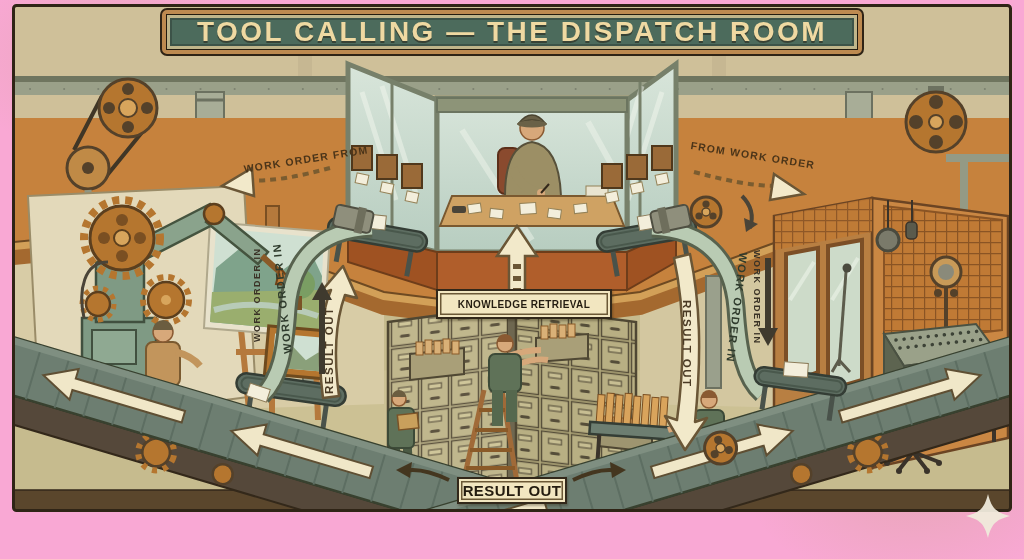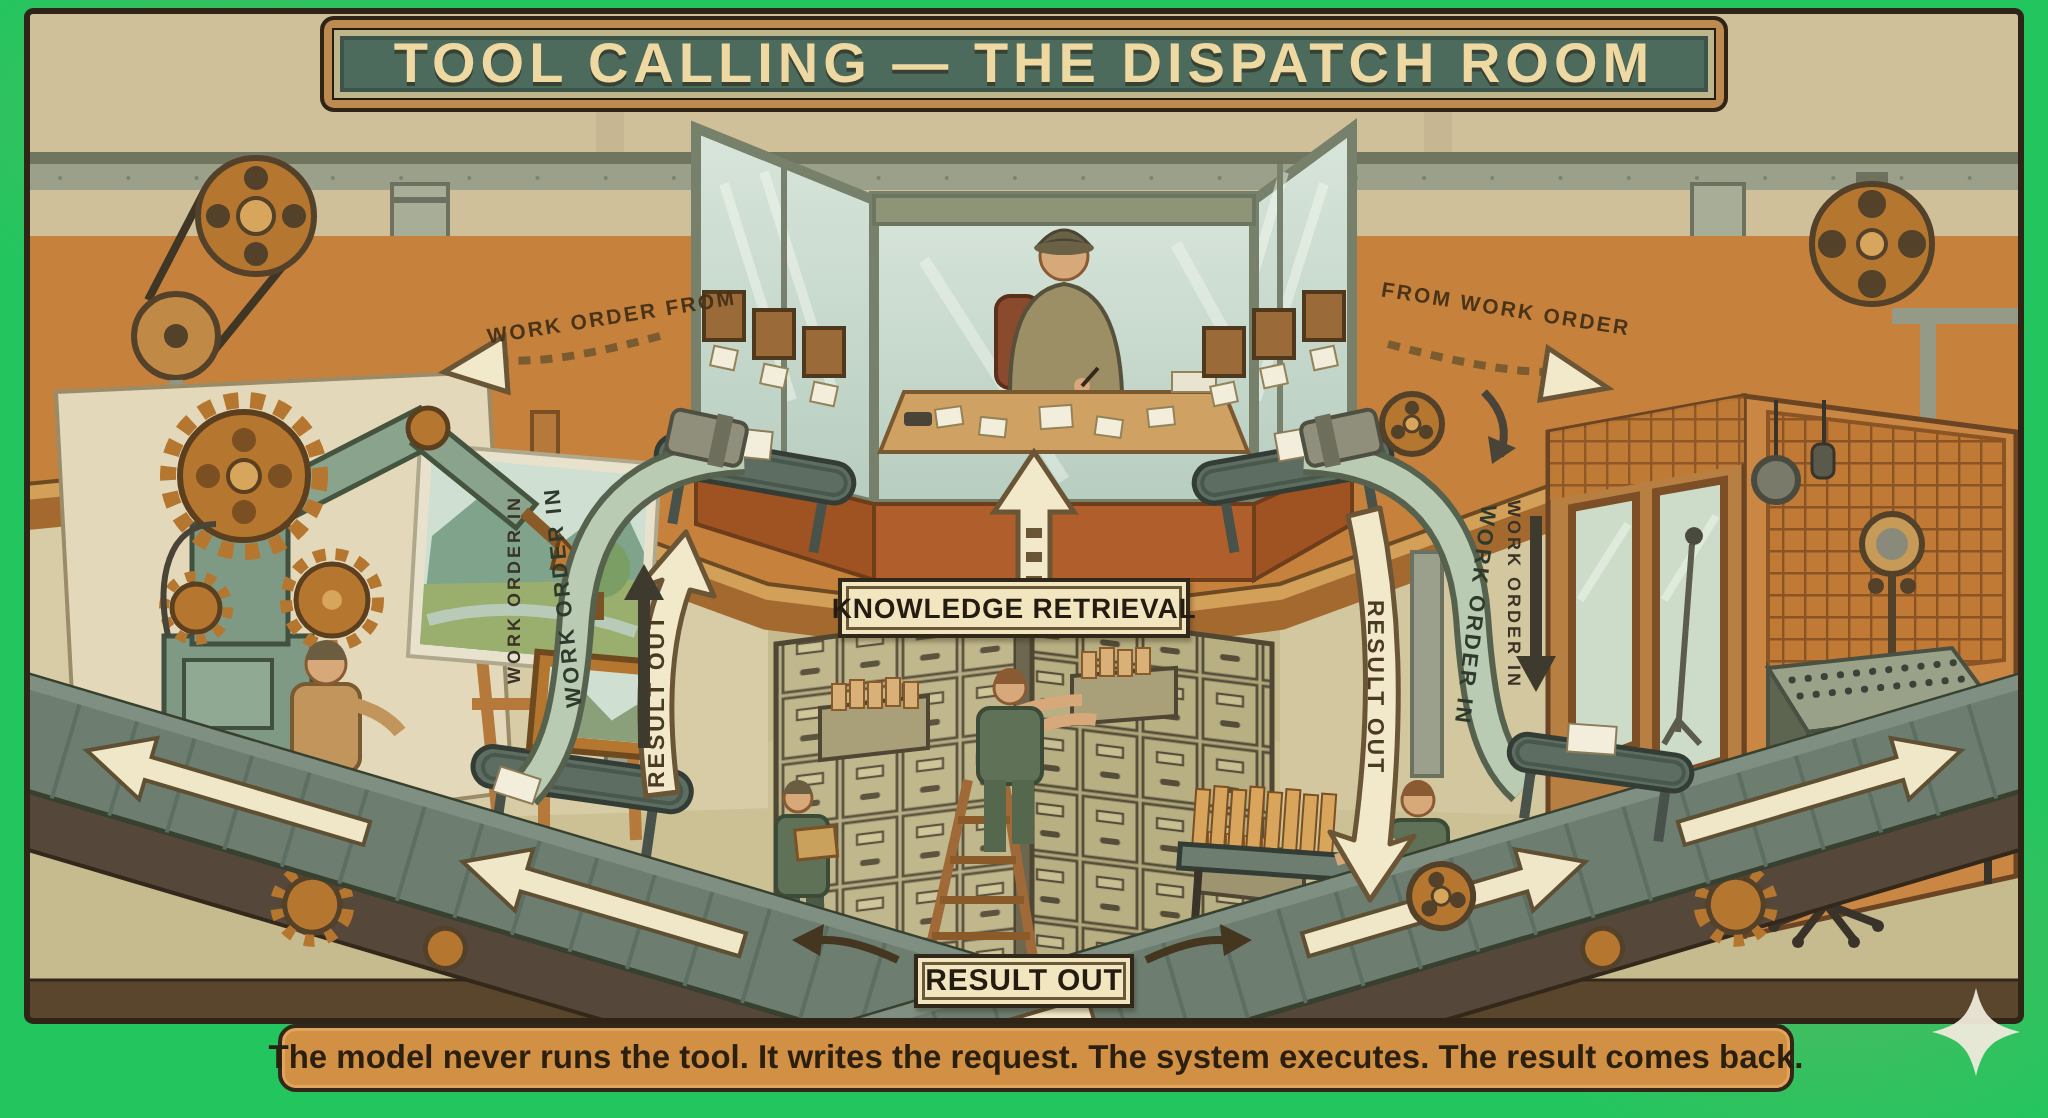--- a/index.html
+++ b/index.html
@@ -1,16 +1,16 @@
 <!DOCTYPE html>
 <html><head>
 <meta charset="utf-8">
 <style>
   html,body{margin:0;padding:0;}
-  .canvas{position:relative;width:1024px;height:559px;background:#22c55e;overflow:hidden;
+  .canvas{position:relative;width:1024px;height:559px;background:#f9a8d4;overflow:hidden;
           font-family:"Liberation Sans",sans-serif;}
   .canvas .age1{position:absolute;left:-40px;top:-40px;width:300px;height:200px;
     background:radial-gradient(closest-side,rgba(187,160,110,.25),rgba(187,160,110,0));}
   .canvas .age2{position:absolute;right:-60px;bottom:-30px;width:340px;height:220px;
     background:radial-gradient(closest-side,rgba(187,160,110,.28),rgba(187,160,110,0));}
   svg{position:absolute;left:0;top:0;}
   .title-outer{position:absolute;left:160px;top:8px;width:704px;height:48px;box-sizing:border-box;
     background:#bd8a50;border:2px solid #2f2416;border-radius:7px;padding:4px;z-index:5;}
   .title-inner{width:100%;height:100%;box-sizing:border-box;background:#4c6b5c;border:1.5px solid #231b0f;
     box-shadow:inset 0 0 0 3px rgba(235,214,160,.75), inset 0 0 0 5px rgba(32,40,34,.35);
@@ -453,27 +453,26 @@
     </g>
 
     <rect x="13.5" y="5.5" width="997" height="505" rx="3" fill="none" stroke="#2f2416" stroke-width="3"></rect>
     <path d="M988,494 C991.5,508 996,512.5 1010,516 C996,519.5 991.5,524 988,538 C984.5,524 980,519.5 966,516 C980,512.5 984.5,508 988,494 Z" fill="#efeadb" opacity=".95"></path>
   </svg>
 
   <div class="title-outer">
     <div class="title-inner">TOOL CALLING — THE DISPATCH ROOM</div>
   </div>
 
-  <div class="label-box" style="left:419px;top:289px;width:176px;height:30px;font-size:14px;">KNOWLEDGE RETRIEVAL</div>
+  <div class="label-box" style="left:436px;top:289px;width:176px;height:30px;font-size:10px;">KNOWLEDGE RETRIEVAL</div>
   <div class="label-box" style="left:457px;top:477px;width:110px;height:27px;font-size:15px;">RESULT OUT</div>
 
   <div class="flow-note" style="left:243px;top:153px;transform:rotate(-9deg);">WORK ORDER FROM</div>
   <div class="flow-note" style="left:690px;top:149px;transform:rotate(9deg);">FROM WORK ORDER</div>
 
   <div class="vnote" style="left:252px;top:246px;height:96px;font-size:9px;color:#3a3226;transform:rotate(180deg);">WORK ORDER IN</div>
   <div class="vnote" style="left:276px;top:242px;height:112px;font-size:11px;color:#2e3a2c;transform:rotate(174deg);">WORK ORDER IN</div>
   <div class="vnote" style="left:323px;top:298px;height:96px;font-size:11.5px;color:#4a3a24;transform:rotate(180deg);">RESULT OUT</div>
   <div class="vnote" style="left:681px;top:300px;height:104px;font-size:11.5px;color:#4a3a24;">RESULT OUT</div>
   <div class="vnote" style="left:731px;top:252px;height:112px;font-size:11px;color:#2e3a2c;transform:rotate(7deg);">WORK ORDER IN</div>
   <div class="vnote" style="left:752px;top:250px;height:96px;font-size:9px;color:#3a3226;">WORK ORDER IN</div>
 
-  <div class="caption-banner">The model never runs the tool. It writes the request. The system executes. The result comes back.</div>
 </div>
 
 </body></html>

